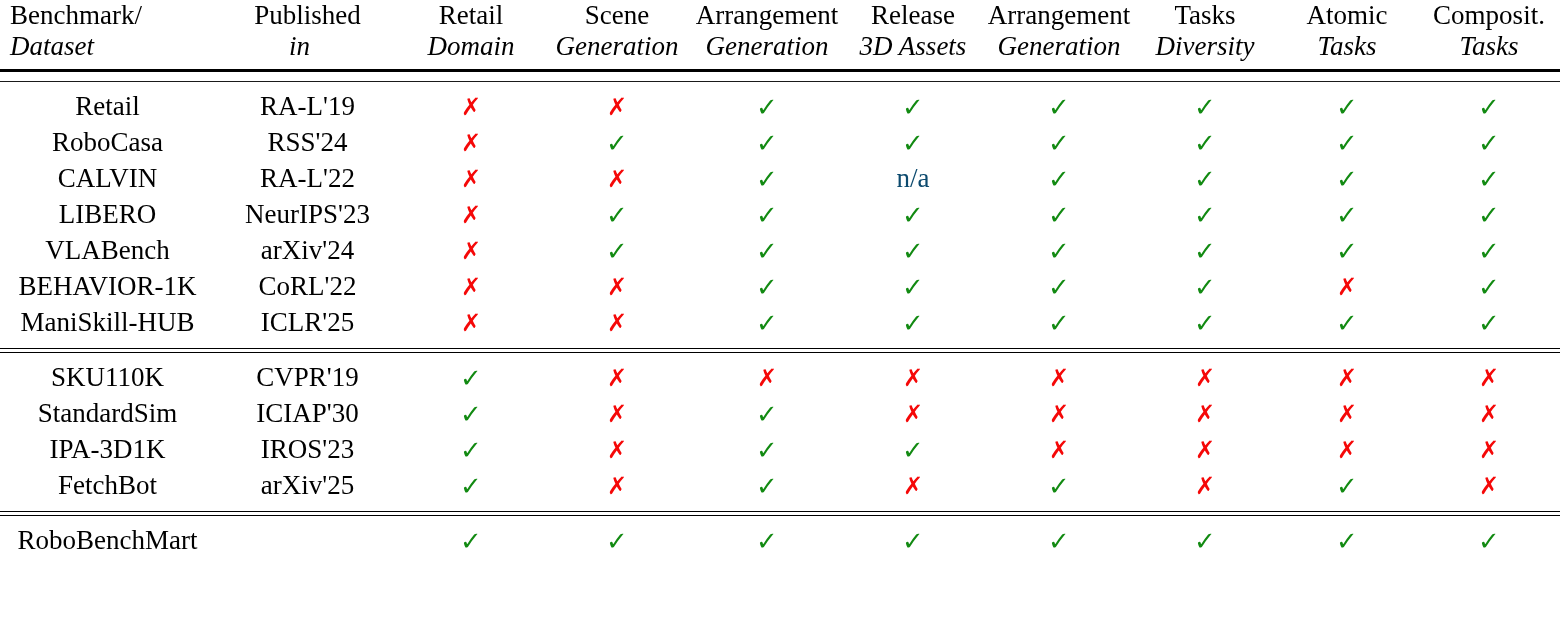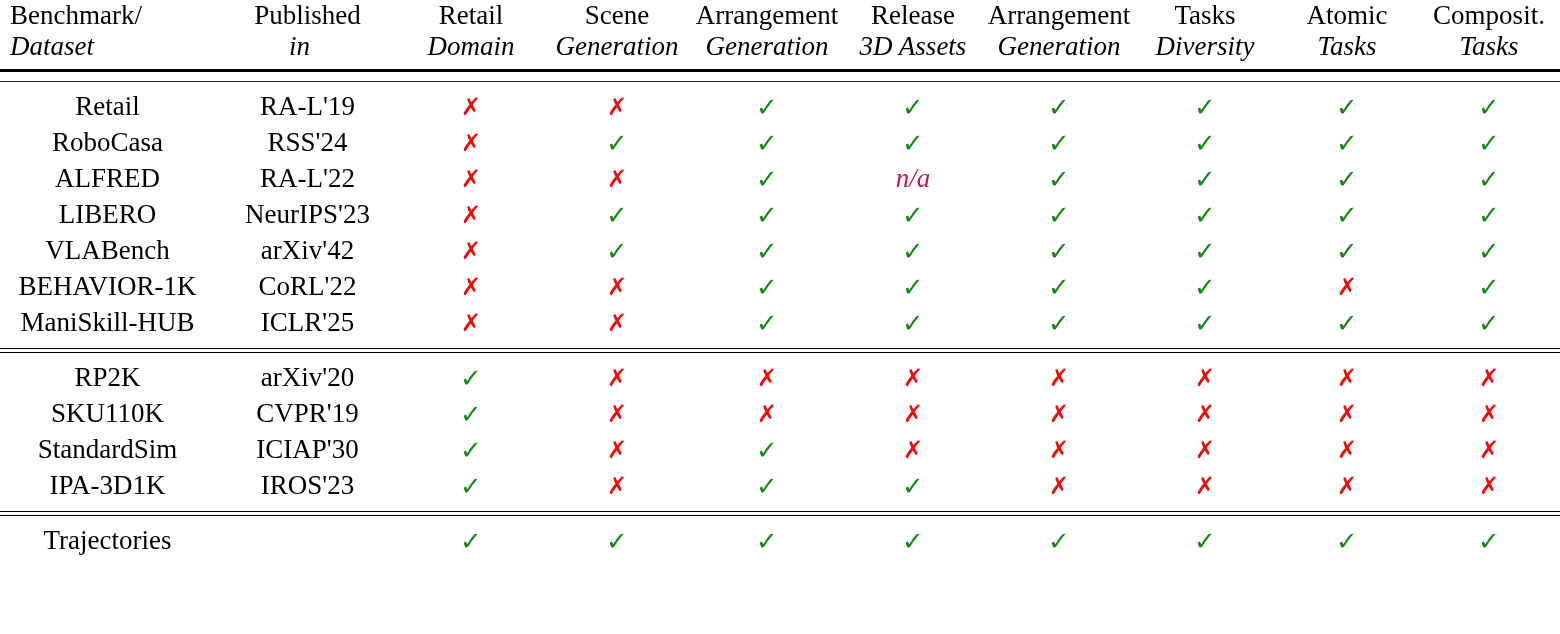--- a/index.html
+++ b/index.html
@@ -65,21 +65,21 @@
   tbody td {
     text-align: center;
     padding: 1px 2px;
     line-height: 1.22;
     height: 34px;
     white-space: nowrap;
   }
   td.name  { text-align: center; }
   td.venue { text-align: center; }
 
-  .na { color: #be185d; font-style: italic; }
+  .na { color: #0c4a6e; }
 
   .mark {
     display: inline-block;
     line-height: 1;
     font-family: "DejaVu Sans", sans-serif;
   }
   .mark.yes {
     color: #128a12;
     font-size: 26px;
     font-weight: bold;
@@ -197,21 +197,21 @@
           <td><span class="mark no">✗</span></td>
           <td><span class="mark yes">✓</span></td>
           <td><span class="mark yes">✓</span></td>
           <td><span class="mark yes">✓</span></td>
           <td><span class="mark yes">✓</span></td>
           <td><span class="mark yes">✓</span></td>
           <td><span class="mark yes">✓</span></td>
           <td><span class="mark yes">✓</span></td>
         </tr>
         <tr class="data-row">
-          <td class="name">ALFRED</td>
+          <td class="name">CALVIN</td>
           <td class="venue">RA-L'22</td>
           <td><span class="mark no">✗</span></td>
           <td><span class="mark no">✗</span></td>
           <td><span class="mark yes">✓</span></td>
           <td><span class="na">n/a</span></td>
           <td><span class="mark yes">✓</span></td>
           <td><span class="mark yes">✓</span></td>
           <td><span class="mark yes">✓</span></td>
           <td><span class="mark yes">✓</span></td>
         </tr>
@@ -222,21 +222,21 @@
           <td><span class="mark yes">✓</span></td>
           <td><span class="mark yes">✓</span></td>
           <td><span class="mark yes">✓</span></td>
           <td><span class="mark yes">✓</span></td>
           <td><span class="mark yes">✓</span></td>
           <td><span class="mark yes">✓</span></td>
           <td><span class="mark yes">✓</span></td>
         </tr>
         <tr class="data-row">
           <td class="name">VLABench</td>
-          <td class="venue">arXiv'42</td>
+          <td class="venue">arXiv'24</td>
           <td><span class="mark no">✗</span></td>
           <td><span class="mark yes">✓</span></td>
           <td><span class="mark yes">✓</span></td>
           <td><span class="mark yes">✓</span></td>
           <td><span class="mark yes">✓</span></td>
           <td><span class="mark yes">✓</span></td>
           <td><span class="mark yes">✓</span></td>
           <td><span class="mark yes">✓</span></td>
         </tr>
         <tr class="data-row">
@@ -266,32 +266,20 @@
         <tr class="spacer-sm">
           <td colspan="10"></td>
         </tr>
         <tr class="rule-double">
           <td colspan="10"></td>
         </tr>
         <tr class="spacer-sm">
           <td colspan="10"></td>
         </tr>
         <tr class="data-row">
-          <td class="name">RP2K</td>
-          <td class="venue">arXiv'20</td>
-          <td><span class="mark yes">✓</span></td>
-          <td><span class="mark no">✗</span></td>
-          <td><span class="mark no">✗</span></td>
-          <td><span class="mark no">✗</span></td>
-          <td><span class="mark no">✗</span></td>
-          <td><span class="mark no">✗</span></td>
-          <td><span class="mark no">✗</span></td>
-          <td><span class="mark no">✗</span></td>
-        </tr>
-        <tr class="data-row">
           <td class="name">SKU110K</td>
           <td class="venue">CVPR'19</td>
           <td><span class="mark yes">✓</span></td>
           <td><span class="mark no">✗</span></td>
           <td><span class="mark no">✗</span></td>
           <td><span class="mark no">✗</span></td>
           <td><span class="mark no">✗</span></td>
           <td><span class="mark no">✗</span></td>
           <td><span class="mark no">✗</span></td>
           <td><span class="mark no">✗</span></td>
@@ -313,31 +301,43 @@
           <td class="venue">IROS'23</td>
           <td><span class="mark yes">✓</span></td>
           <td><span class="mark no">✗</span></td>
           <td><span class="mark yes">✓</span></td>
           <td><span class="mark yes">✓</span></td>
           <td><span class="mark no">✗</span></td>
           <td><span class="mark no">✗</span></td>
           <td><span class="mark no">✗</span></td>
           <td><span class="mark no">✗</span></td>
         </tr>
+        <tr class="data-row">
+          <td class="name">FetchBot</td>
+          <td class="venue">arXiv'25</td>
+          <td><span class="mark yes">✓</span></td>
+          <td><span class="mark no">✗</span></td>
+          <td><span class="mark yes">✓</span></td>
+          <td><span class="mark no">✗</span></td>
+          <td><span class="mark yes">✓</span></td>
+          <td><span class="mark no">✗</span></td>
+          <td><span class="mark yes">✓</span></td>
+          <td><span class="mark no">✗</span></td>
+        </tr>
         <tr class="spacer-sm">
           <td colspan="10"></td>
         </tr>
         <tr class="rule-double">
           <td colspan="10"></td>
         </tr>
         <tr class="spacer-sm">
           <td colspan="10"></td>
         </tr>
         <tr class="data-row">
-          <td class="name">Trajectories</td>
+          <td class="name">RoboBenchMart</td>
           <td class="venue"></td>
           <td><span class="mark yes">✓</span></td>
           <td><span class="mark yes">✓</span></td>
           <td><span class="mark yes">✓</span></td>
           <td><span class="mark yes">✓</span></td>
           <td><span class="mark yes">✓</span></td>
           <td><span class="mark yes">✓</span></td>
           <td><span class="mark yes">✓</span></td>
           <td><span class="mark yes">✓</span></td>
         </tr>

